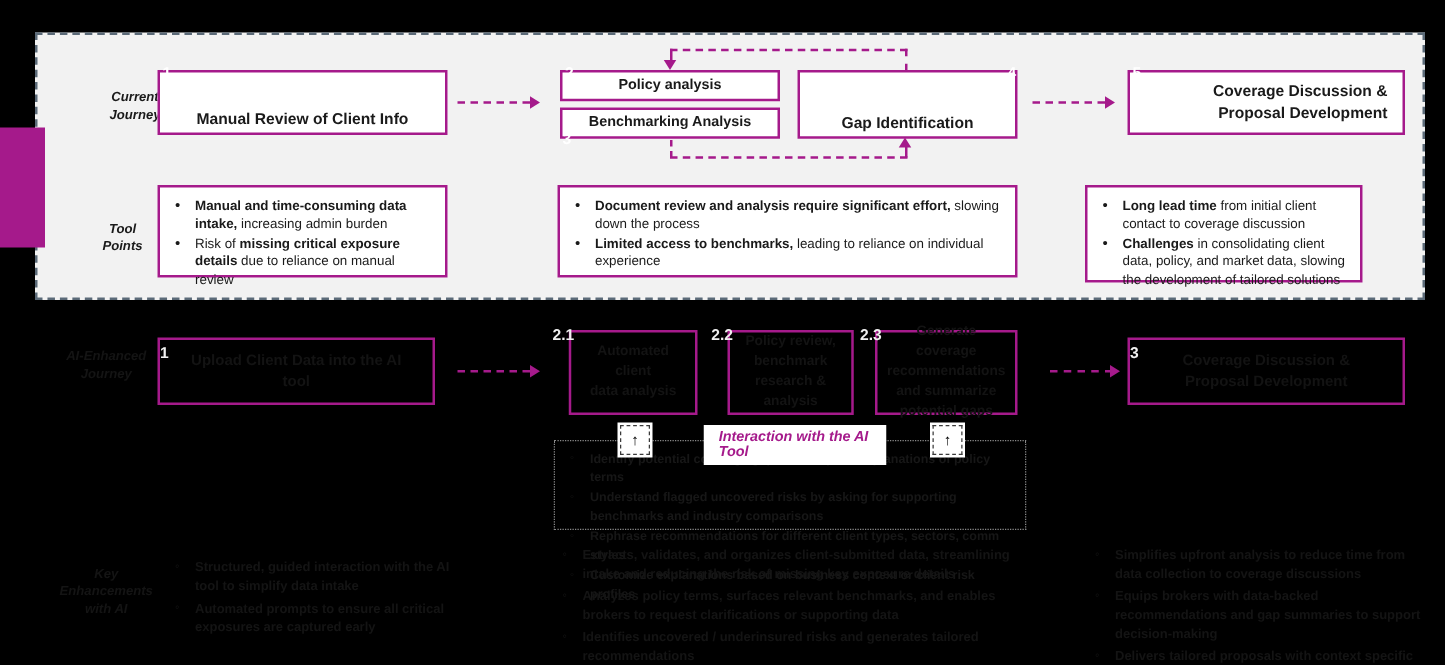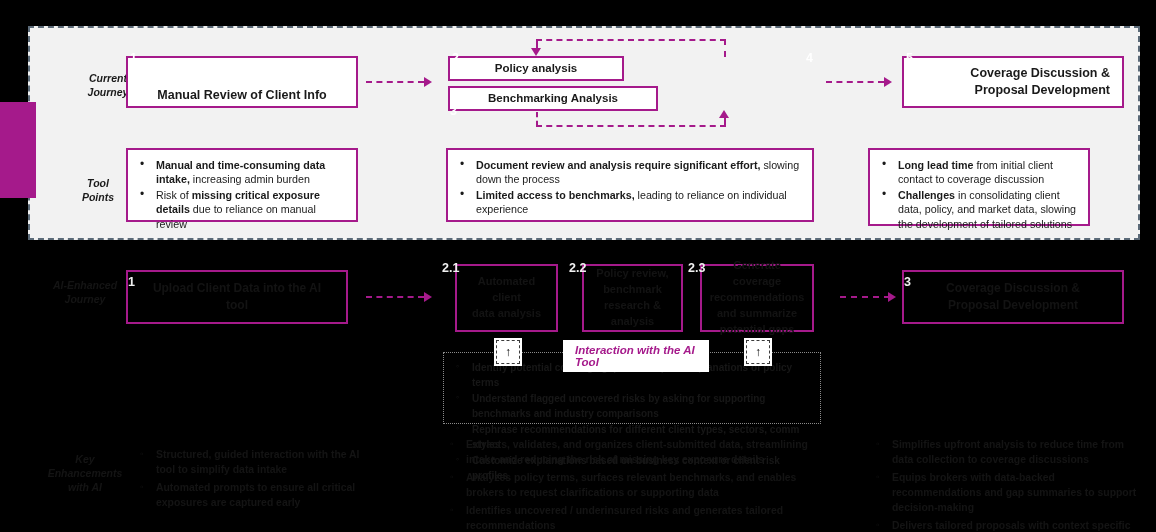--- a/index.html
+++ b/index.html
@@ -98,25 +98,28 @@
   <div class="num" style="left:130px;top:51px;">1</div>
 
   <div class="abs dash-h" style="left:366px;top:81px;width:58px;"></div>
   <div class="abs arrow-r" style="left:424px;top:77px;"></div>
 
   <div class="abs lbox small" style="left:448px;top:56px;width:176px;height:25px;">
     <span>Policy analysis</span>
   </div>
   <div class="num" style="left:452px;top:51px;">2</div>
 
-  <div class="abs lbox small" style="left:448px;top:86px;width:210px;height:25px;">
+  <div class="abs lbox small" style="left:448px;top:86px;width:176px;height:25px;">
     <span>Benchmarking Analysis</span>
   </div>
   <div class="num" style="left:450px;top:104px;">3</div>
 
+  <div class="abs lbox" style="left:638px;top:56px;width:176px;height:55px;">
+    <span>Gap Identification</span>
+  </div>
   <div class="num" style="left:806px;top:51px;">4</div>
 
   <div class="abs dash-v" style="left:724px;top:39px;height:18px;"></div>
   <div class="abs dash-h" style="left:536px;top:39px;width:190px;"></div>
   <div class="abs dash-v" style="left:536px;top:39px;height:10px;"></div>
   <div class="abs arrow-d" style="left:531px;top:48px;"></div>
 
   <div class="abs dash-v" style="left:536px;top:112px;height:14px;"></div>
   <div class="abs dash-h" style="left:536px;top:125px;width:190px;"></div>
   <div class="abs dash-v" style="left:724px;top:117px;height:9px;"></div>

